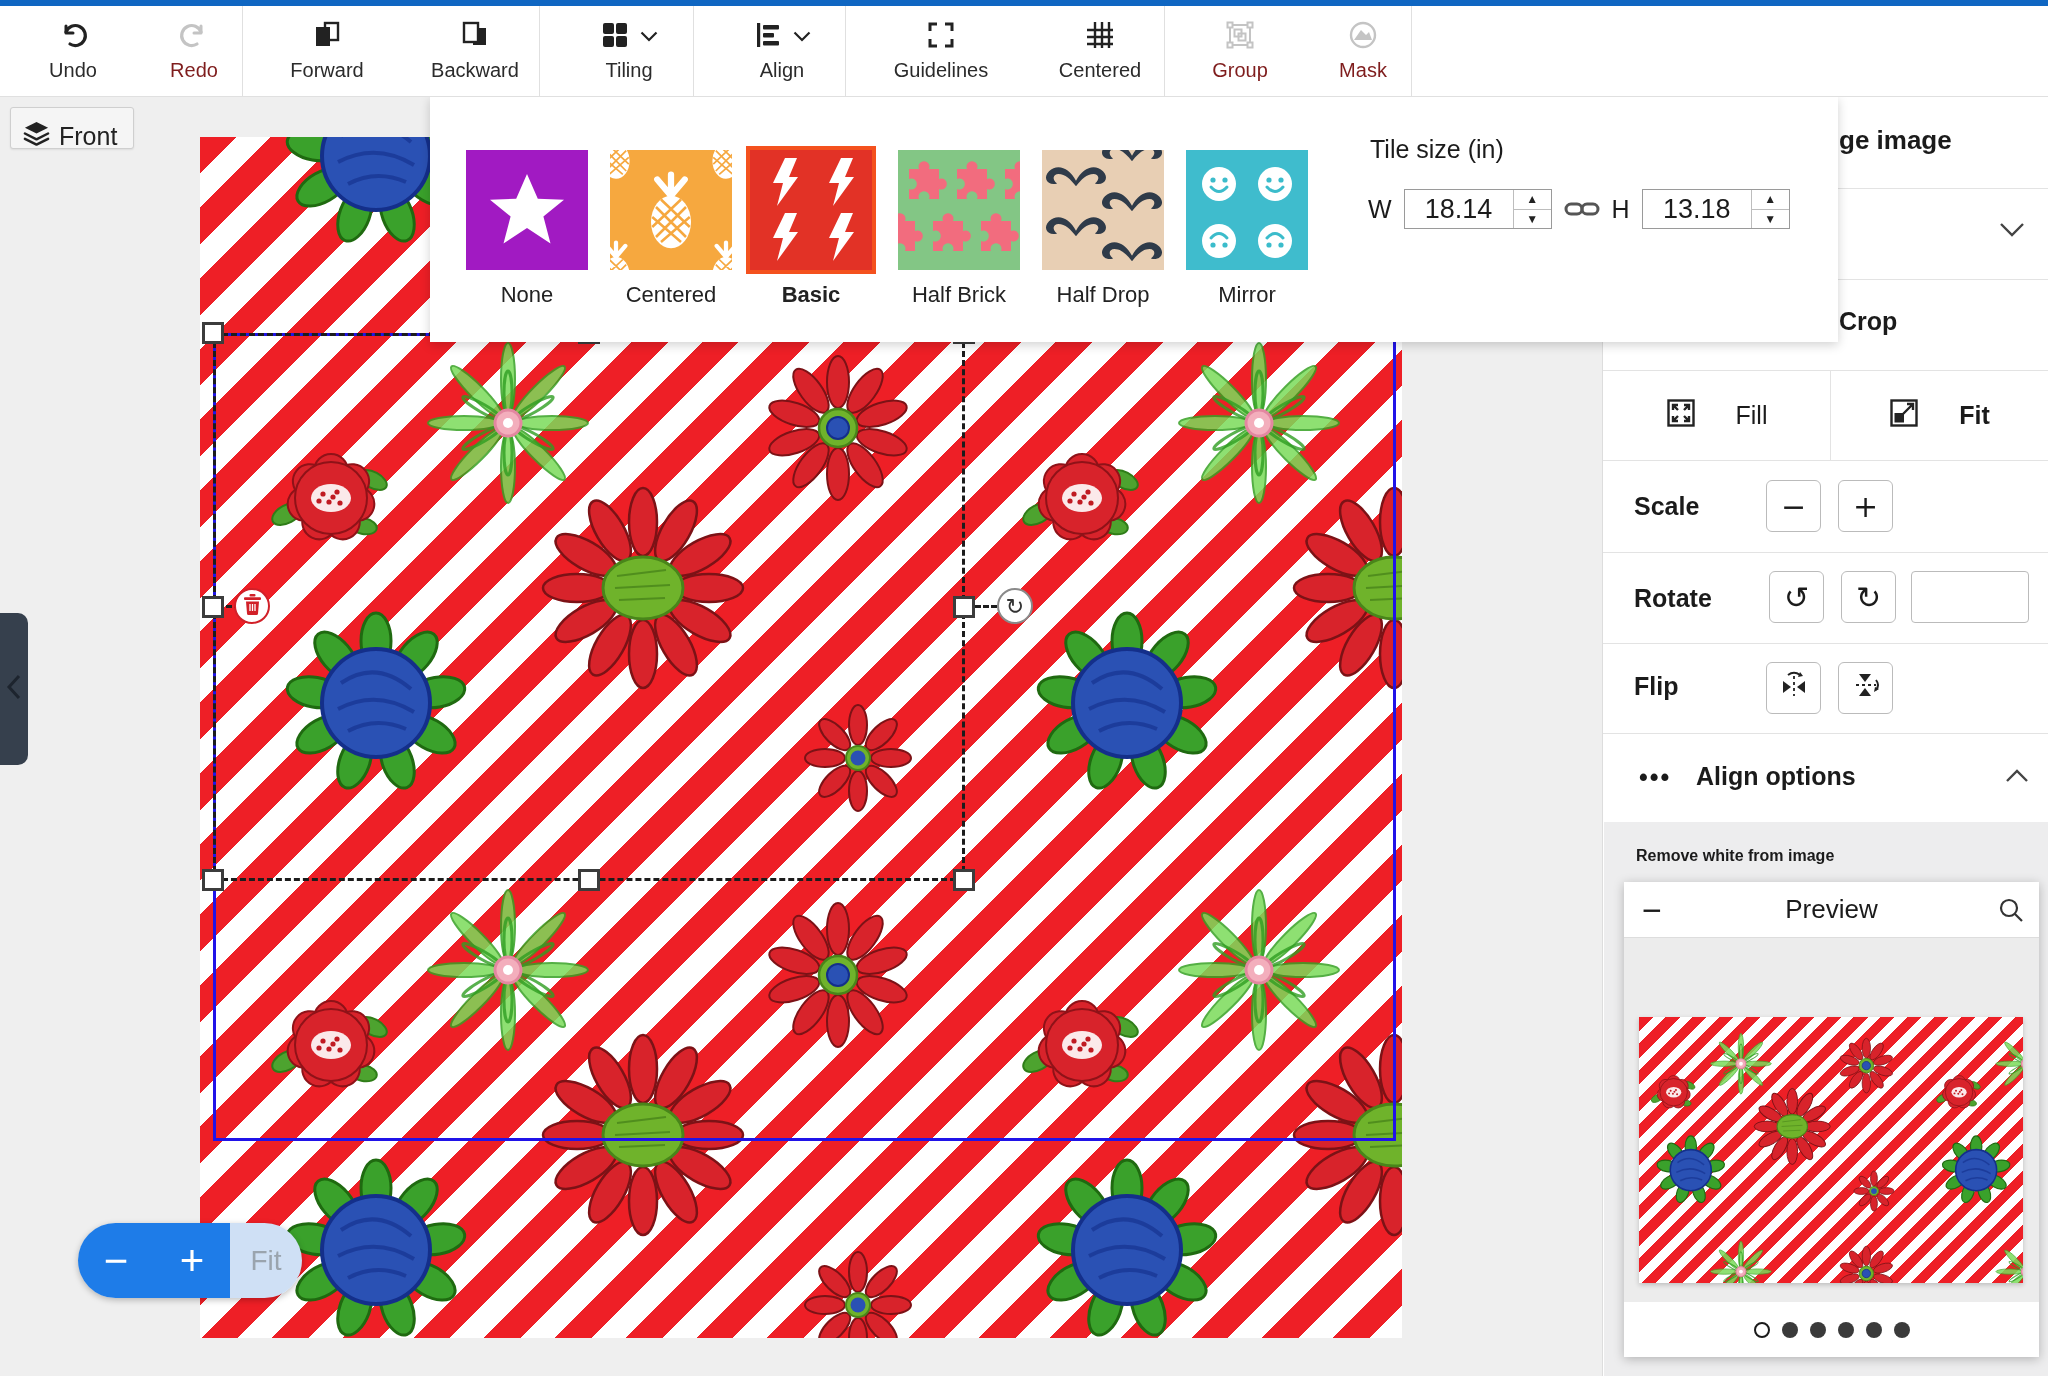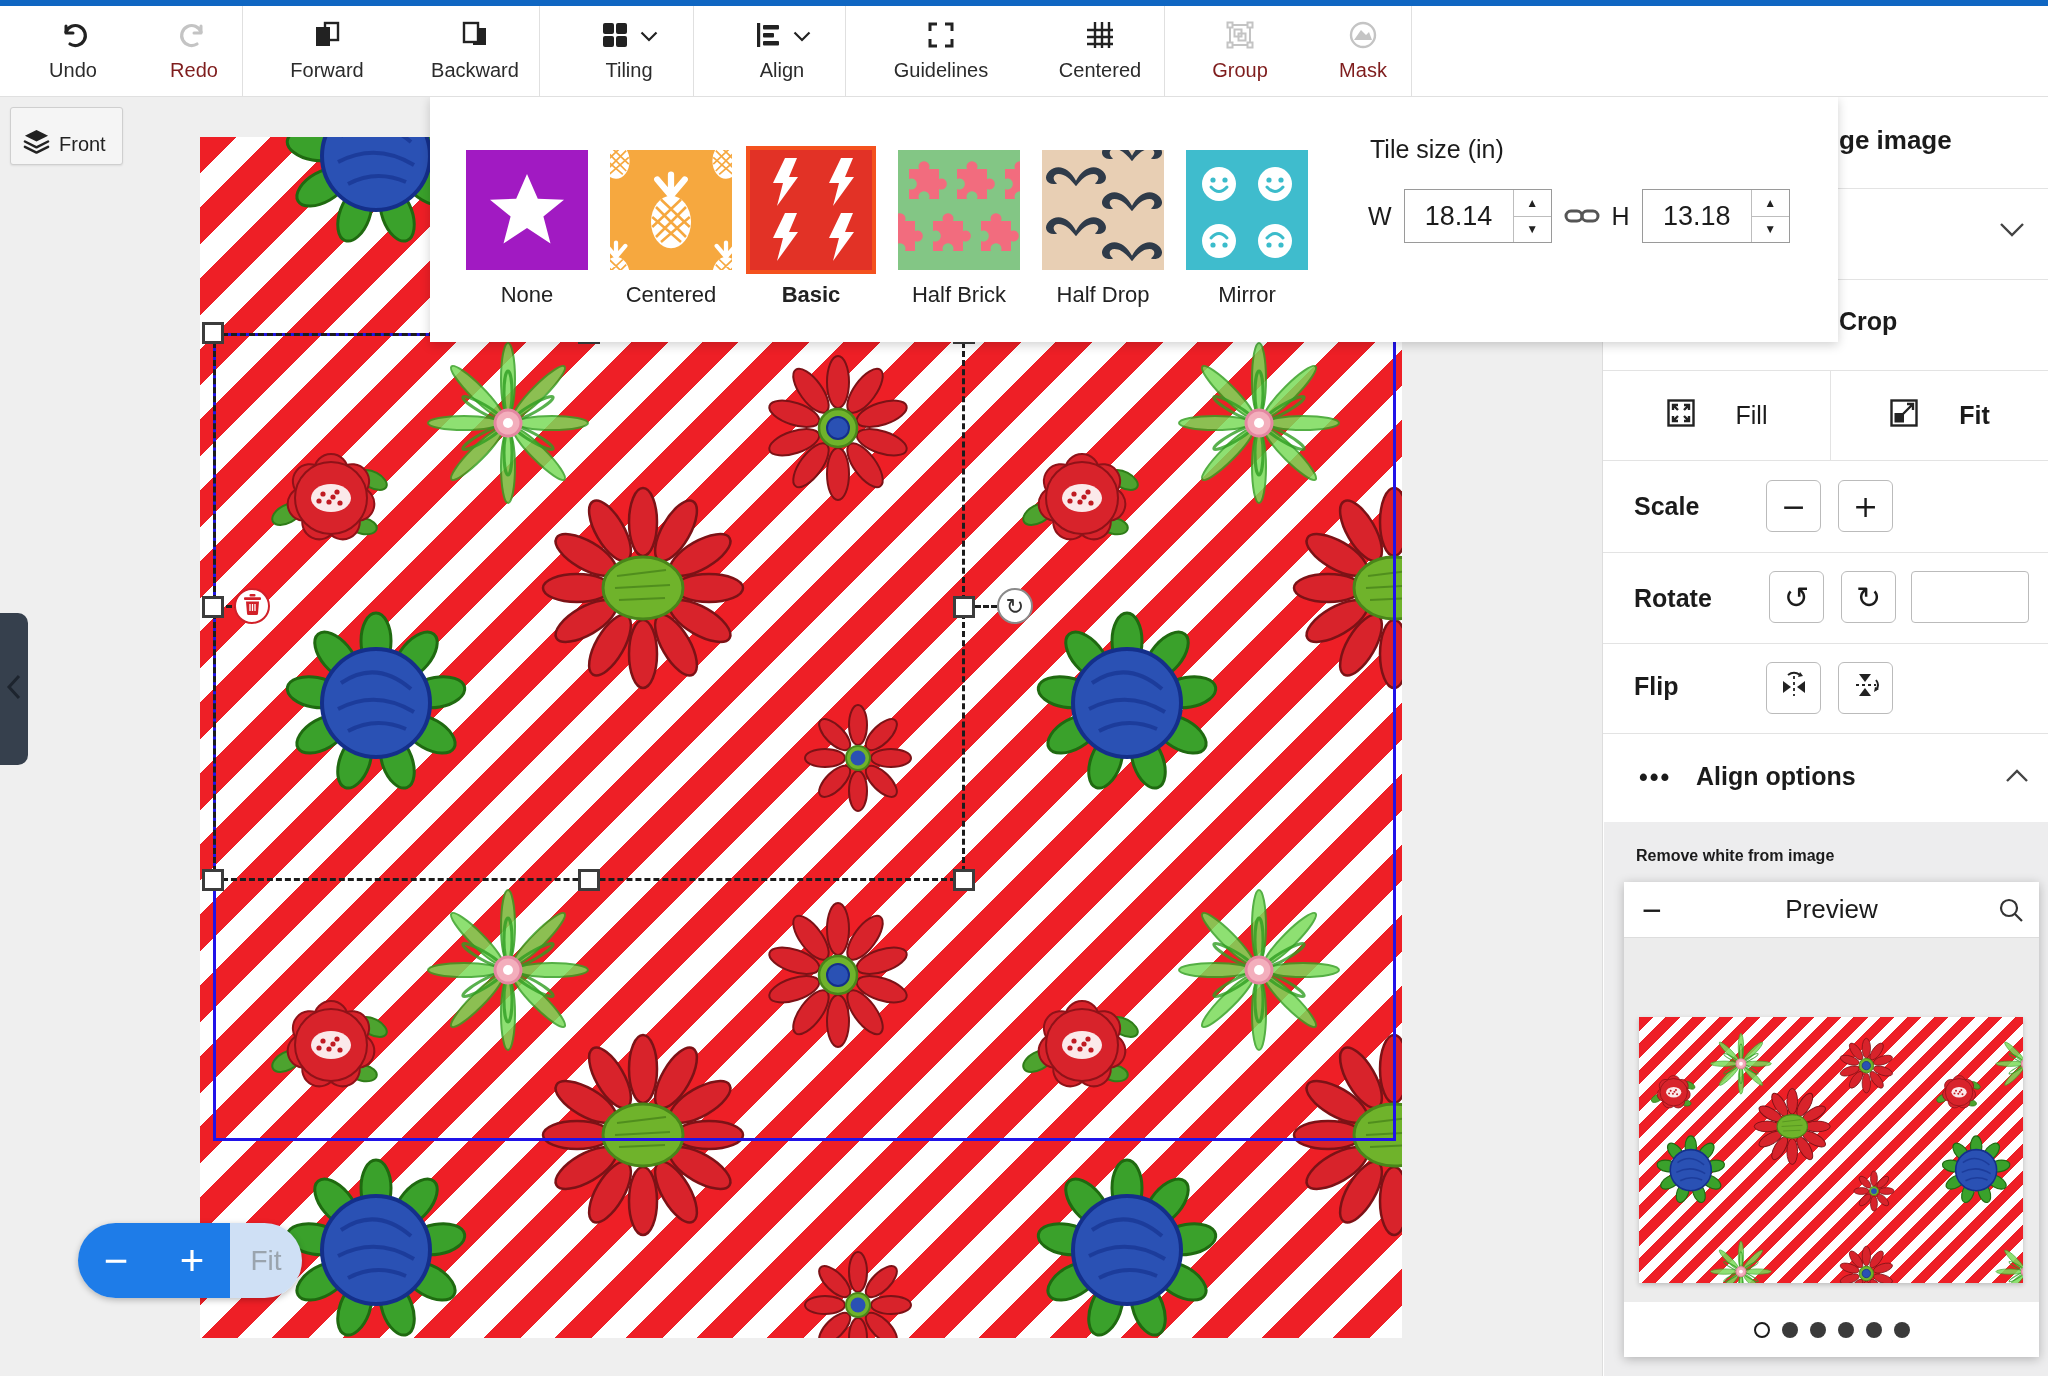--- a/index.html
+++ b/index.html
@@ -12,23 +12,23 @@
   .toolbar { position:absolute; left:0; top:6px; width:2048px; height:91px; background:#fff;
              border-bottom:1px solid #e0e0e0; display:flex; align-items:stretch; z-index:40; }
   .tb-item { display:flex; flex-direction:column; align-items:center; justify-content:center; gap:5px;margin-left:25px; }
   .tb-item .ic-row { display:flex; align-items:center; gap:10px; }
   .tb-label { font-size:20px; color:#2b2b2b; }
   .tb-item.disabled .tb-label { color:#7f1d1d; }
   .tb-item.disabled svg * { stroke:#c4c4c4 !important; }
   .tb-item.disabled svg .f { fill:#c4c4c4 !important; stroke:none !important; }
   .tb-sep { width:1px; background:#e0e0e0; height:91px; }
 
-  .front-btn { position:absolute; left:10px; top:107px; height:58px; padding:16px 16px 0 12px;
+  .front-btn { position:absolute; left:10px; top:107px; height:42px; padding:16px 16px 0 12px;
     background:#f5f5f5; border:1px solid #cfcfcf; border-radius:3px; display:flex; align-items:center;
-    gap:9px; font-size:20px; color:#222; z-index:8; box-shadow:0 1px 2px rgba(0,0,0,.08); }
+    gap:9px; font-size:25px; color:#222; z-index:8; box-shadow:0 1px 2px rgba(0,0,0,.08); }
 
   .left-tab { position:absolute; left:0; top:613px; width:28px; height:152px; background:#36404d;
     border-radius:0 10px 10px 0; z-index:8; display:flex; align-items:center; justify-content:center; }
 
   
   .pattern { position:absolute; left:200px; top:137px; width:1202px; height:1201px; overflow:hidden;
     background:repeating-linear-gradient(135deg,#ee1f26 0 26px,#ffffff 26px 50px); z-index:1; }
   .pattern svg { position:absolute; left:0; top:0; }
   .tile-rect { position:absolute; left:213px; top:333px; width:1183px; height:808px;
     border:3px solid #2013e8; z-index:2; pointer-events:none; }
@@ -52,21 +52,21 @@
   .tiling-panel { position:absolute; left:430px; top:97px; width:1408px; height:245px; background:#fff;
     z-index:30; box-shadow:0 3px 10px rgba(0,0,0,.18); }
   .swatch { position:absolute; top:53px; width:122px; height:120px; cursor:pointer; }
   .swatch svg { display:block; }
   .swatch.selected { outline:4px solid #f4511e; outline-offset:0; }
   .swatch-label { position:absolute; top:185px; width:122px; text-align:center; font-size:22px; color:#222; }
   .swatch-label.selected { font-weight:bold; }
   .ts-label { position:absolute; left:940px; top:38px; font-size:25px; color:#1b1b1b; }
   .ts-row { position:absolute; left:938px; top:92px; display:flex; align-items:center; gap:12px; }
   .ts-wh { font-size:25px; color:#1b1b1b; }
-  .numbox { display:flex; height:54px; border:1.5px solid #9a9a9a; background:#fff; }
+  .numbox { display:flex; height:40px; border:1.5px solid #9a9a9a; background:#fff; }
   .numbox input { width:108px; border:none; outline:none; text-align:center; font-size:27px;
     font-family:"Liberation Sans",sans-serif; color:#1b1b1b; }
   .spinner { width:38px; border-left:1.5px solid #bdbdbd; display:flex; flex-direction:column; }
   .spin { flex:1; display:flex; align-items:center; justify-content:center; font-size:12px; color:#222; cursor:pointer; }
   .spin:first-child { border-bottom:1.5px solid #bdbdbd; }
 
   
   .sidebar { position:absolute; left:1602px; top:97px; width:446px; height:1279px; background:#fff;
     border-left:1px solid #ddd; z-index:10; }
   .sb-div { position:absolute; left:0; width:446px; height:1px; background:#e3e3e3; }

